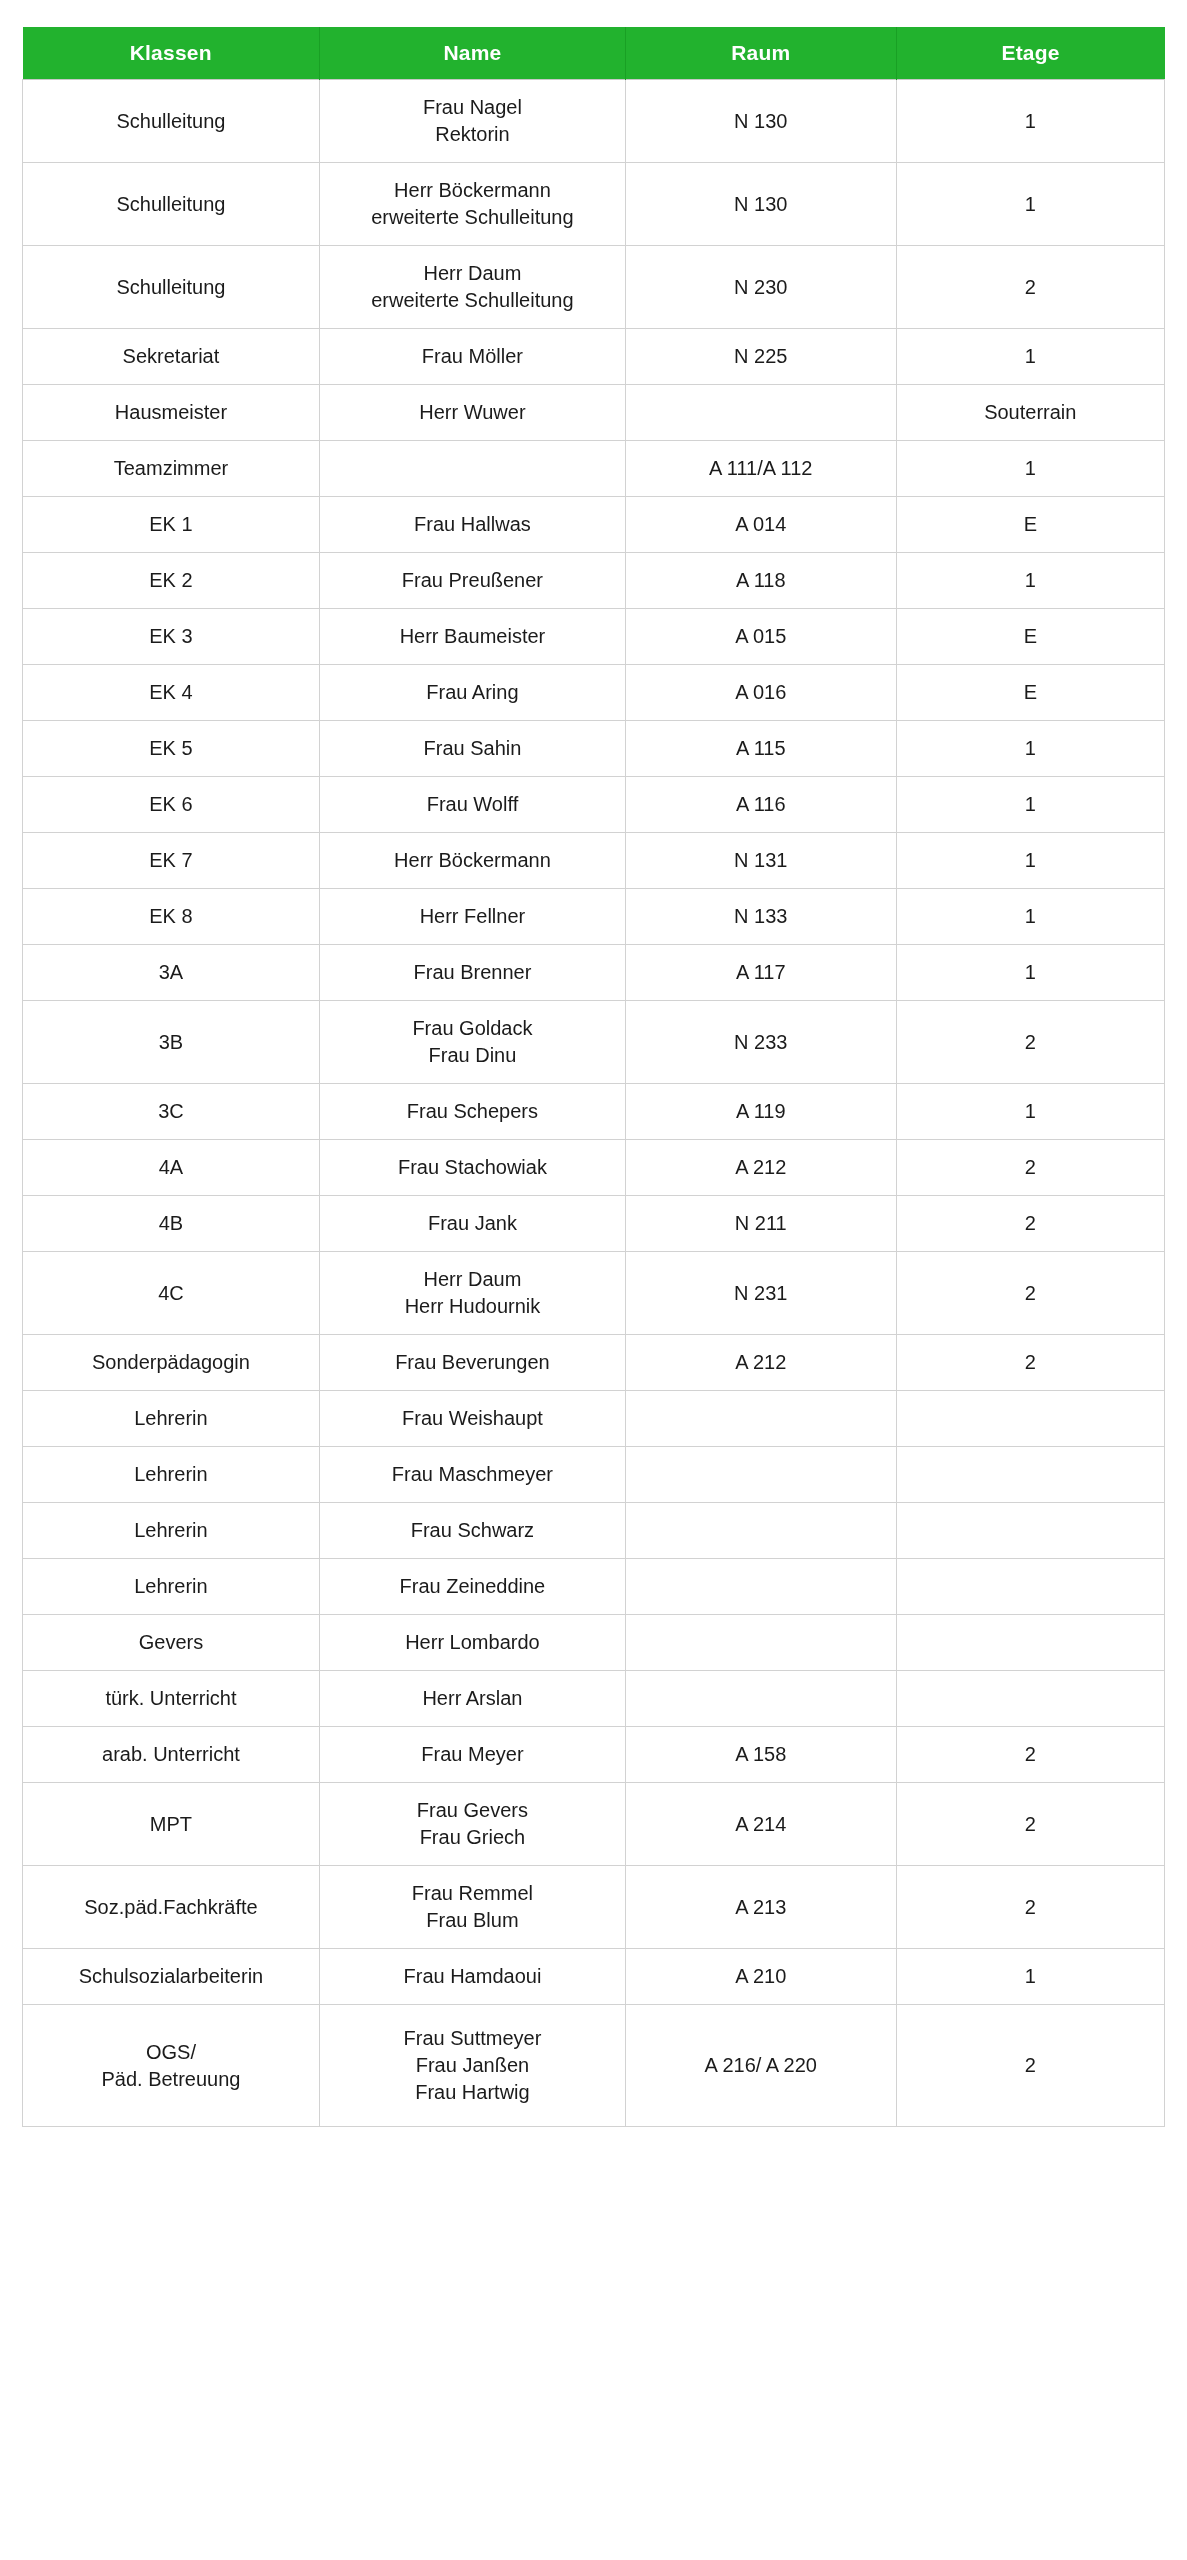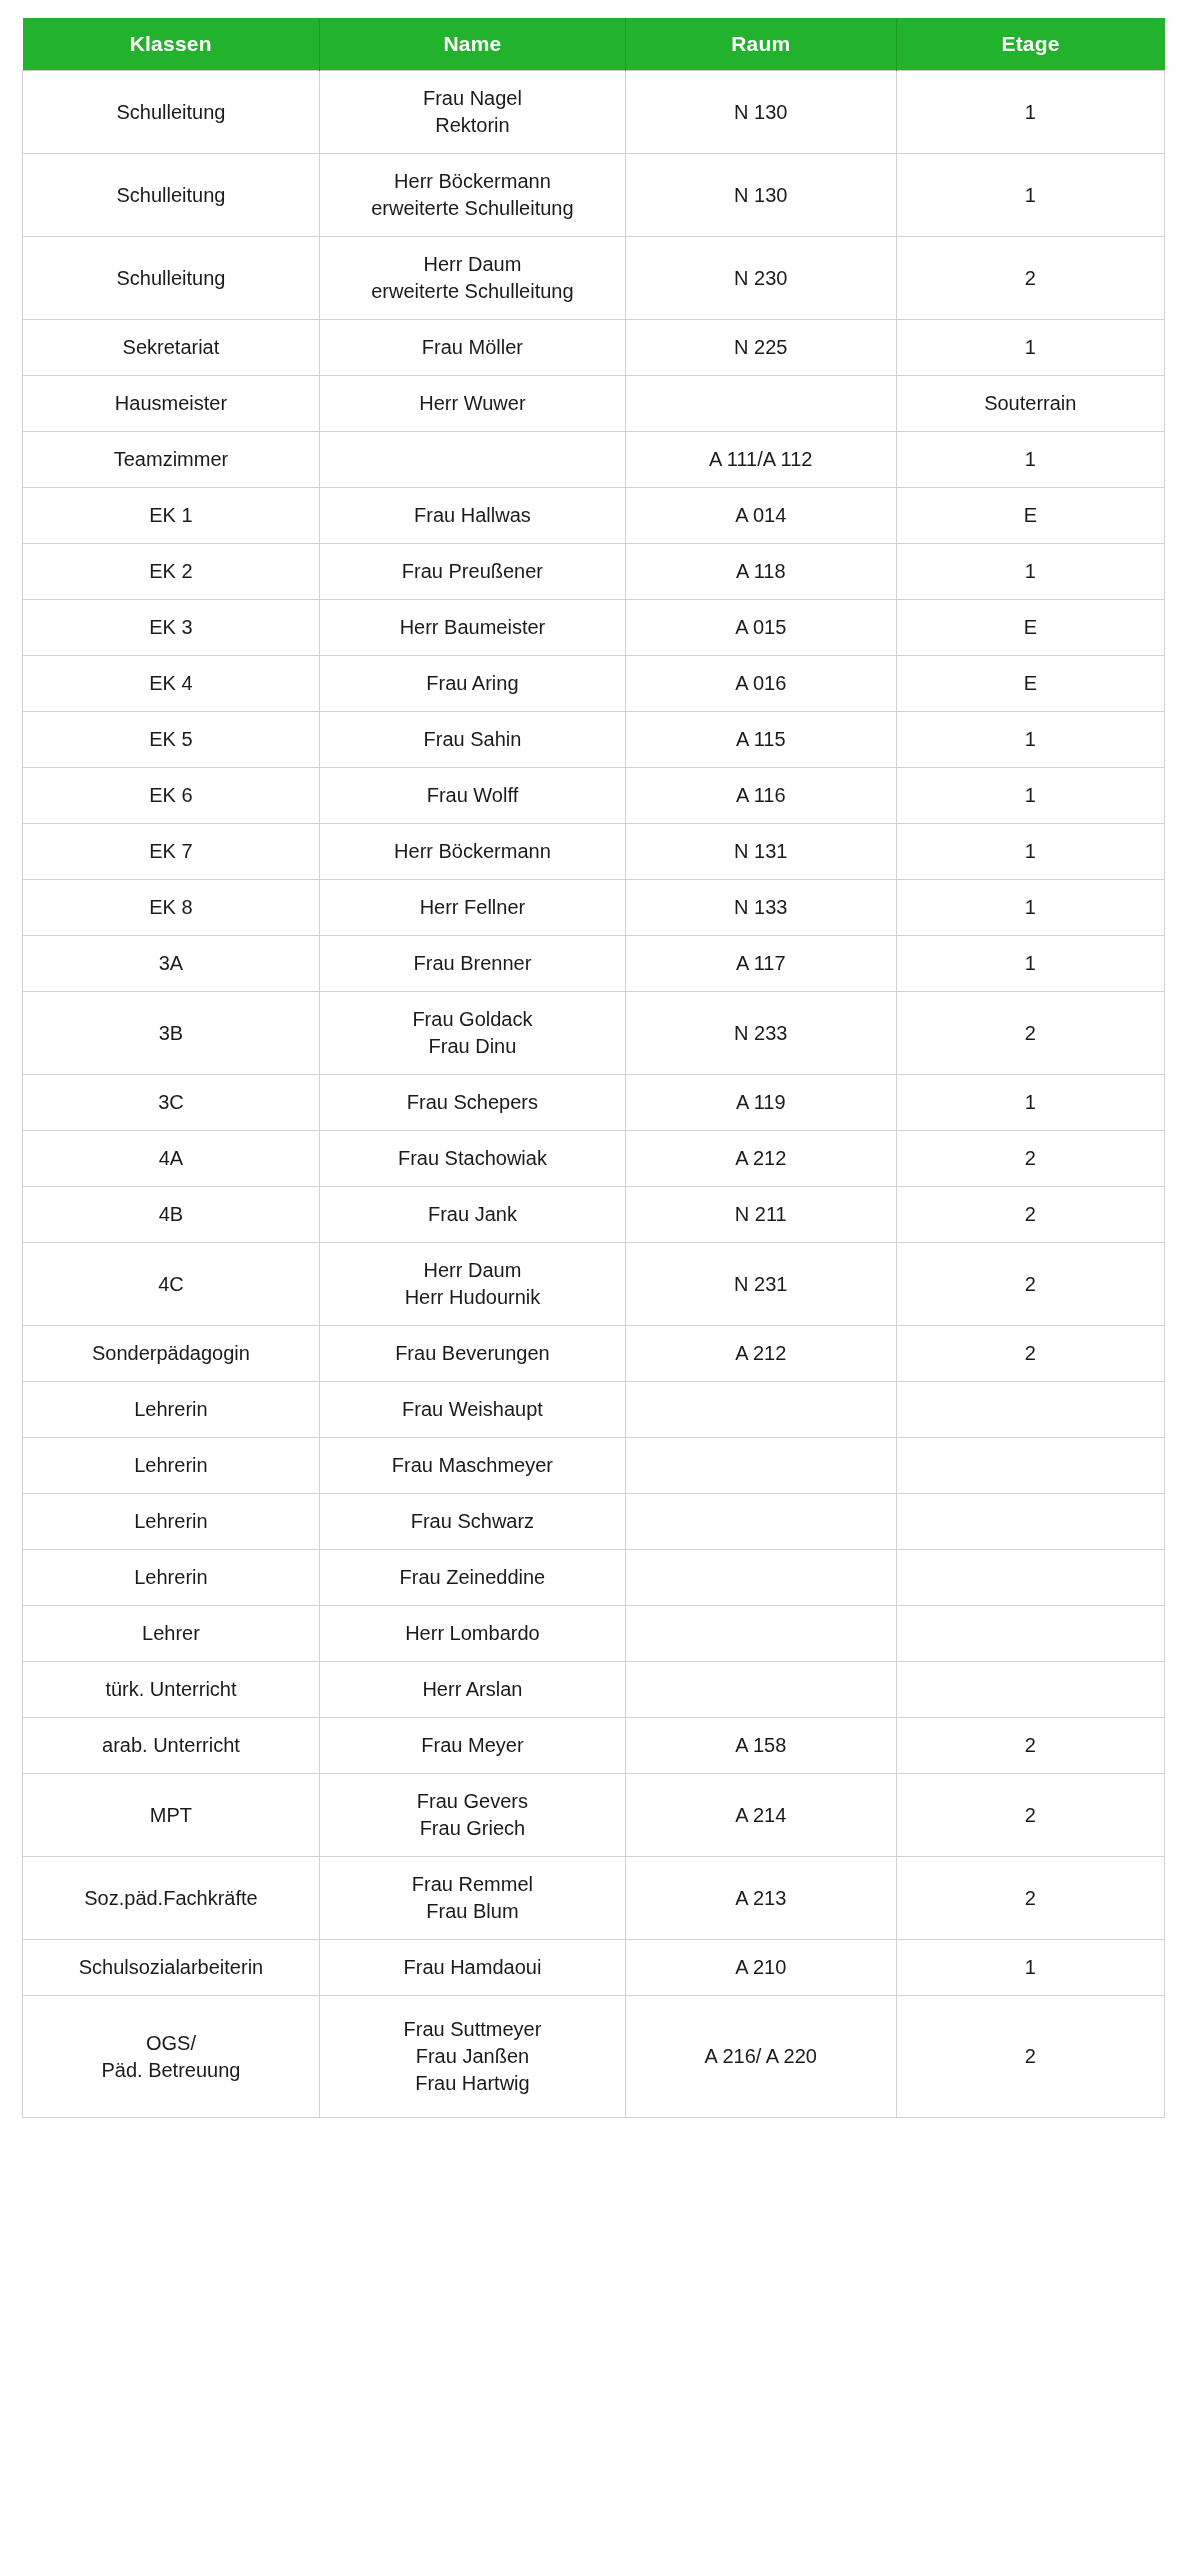--- a/index.html
+++ b/index.html
@@ -11,21 +11,21 @@
   body {
     width: 1187px;
     min-height: 2560px;
     font-family: "Liberation Sans", sans-serif;
     -webkit-font-smoothing: antialiased;
   }
 
   .page {
     width: 1187px;
     box-sizing: border-box;
-    padding: 18px 22px 40px 22px;
+    padding: 27px 22px 40px 22px;
   }
 
   table.staff-table {
     width: 100%;
     border-collapse: collapse;
     table-layout: fixed;
     background: #ffffff;
   }
 
   table.staff-table col.col-klassen { width: 26.0%; }
@@ -336,21 +336,21 @@
           <td>Lehrerin</td>
           <td>
             <div class="cell-lines">
               <span>Frau Zeineddine</span>
             </div>
           </td>
           <td>&nbsp;</td>
           <td>&nbsp;</td>
         </tr>
         <tr>
-          <td>Lehrer</td>
+          <td>Gevers</td>
           <td>
             <div class="cell-lines">
               <span>Herr Lombardo</span>
             </div>
           </td>
           <td>&nbsp;</td>
           <td>&nbsp;</td>
         </tr>
         <tr>
           <td>türk. Unterricht</td>

